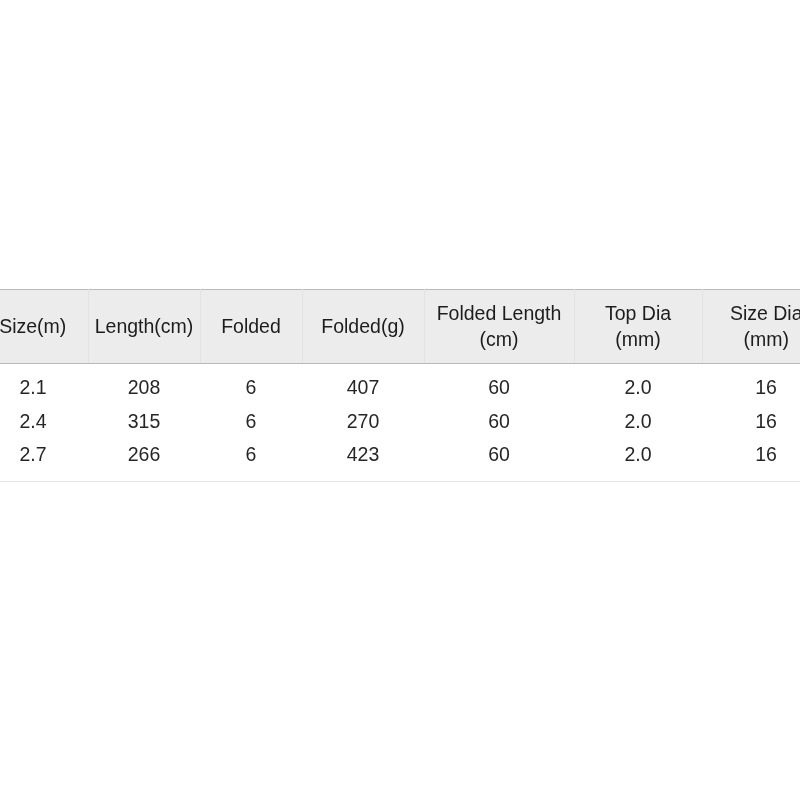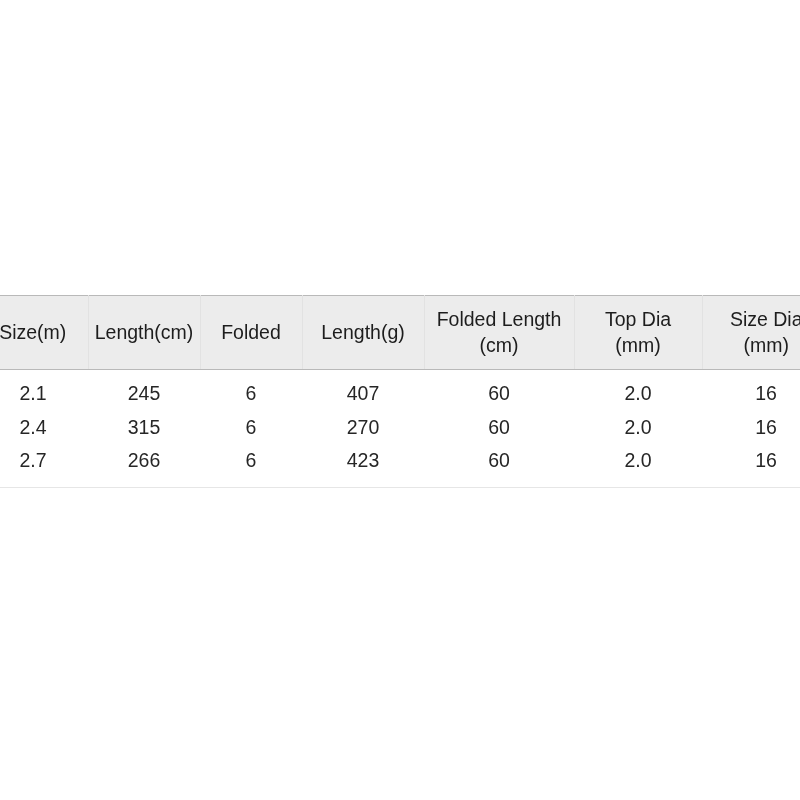--- a/index.html
+++ b/index.html
@@ -12,21 +12,21 @@
     background: #ffffff;
     font-family: "Liberation Sans", sans-serif;
     overflow: hidden;
     position: relative;
   }
 
   
   #spec-table-viewport {
     position: absolute;
     left: 0;
-    top: 295px;
+    top: 289px;
     width: 800px;
     height: 202px;
     overflow: hidden;
   }
 
   
   #spec-table {
     position: absolute;
     left: -22px;
     top: 0;
@@ -101,40 +101,40 @@
         <th class="col-size">
           <span>Size(m)</span>
         </th>
         <th class="col-length">
           <span>Length(cm)</span>
         </th>
         <th class="col-sect">
           <span>Folded</span>
         </th>
         <th class="col-weight">
-          <span>Length(g)</span>
+          <span>Folded(g)</span>
         </th>
         <th class="col-folded">
           <span>Folded Length</span>
           <span class="hdr-line2">(cm)</span>
         </th>
         <th class="col-top">
           <span>Top Dia</span>
           <span class="hdr-line2">(mm)</span>
         </th>
         <th class="col-butt">
           <span>Size Dia</span>
           <span class="hdr-line2">(mm)</span>
         </th>
       </tr>
     </thead>
     <tbody>
       <tr>
         <td>2.1</td>
-        <td>245</td>
+        <td>208</td>
         <td>6</td>
         <td>407</td>
         <td>60</td>
         <td>2.0</td>
         <td>16</td>
       </tr>
       <tr>
         <td>2.4</td>
         <td>315</td>
         <td>6</td>

